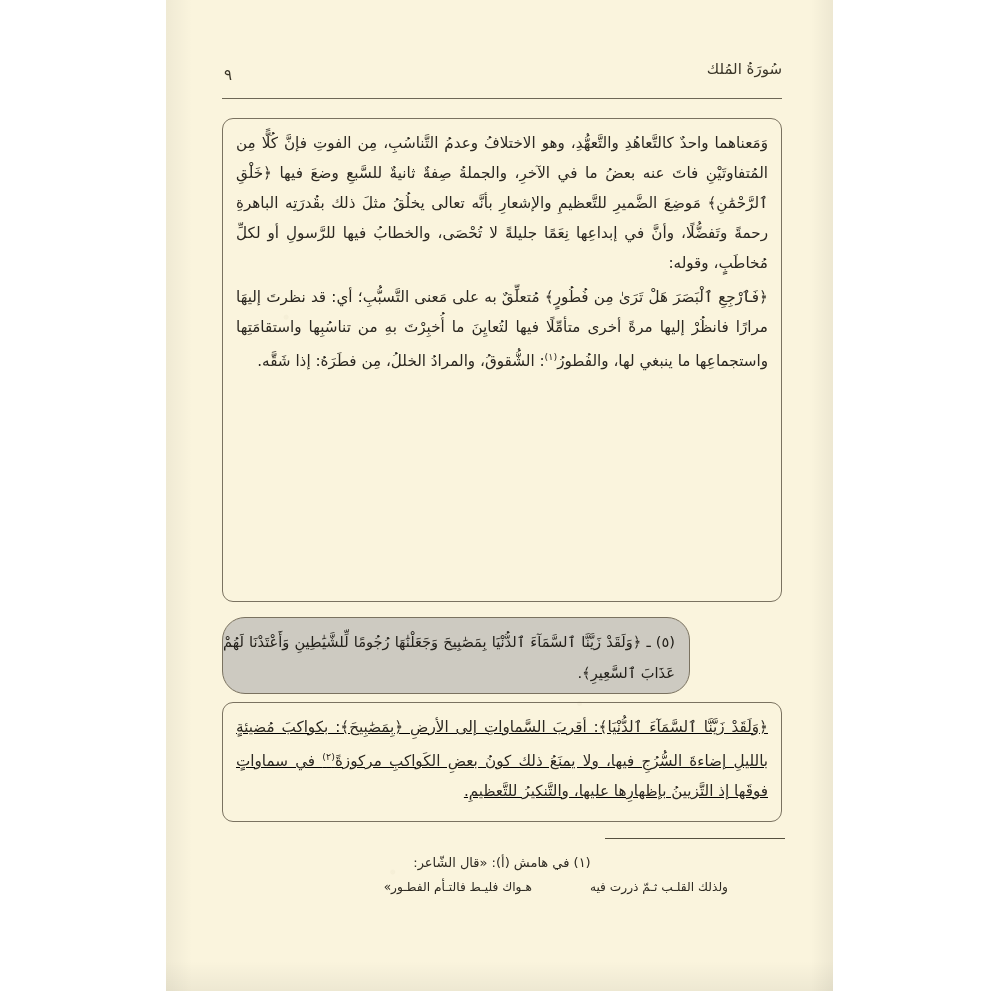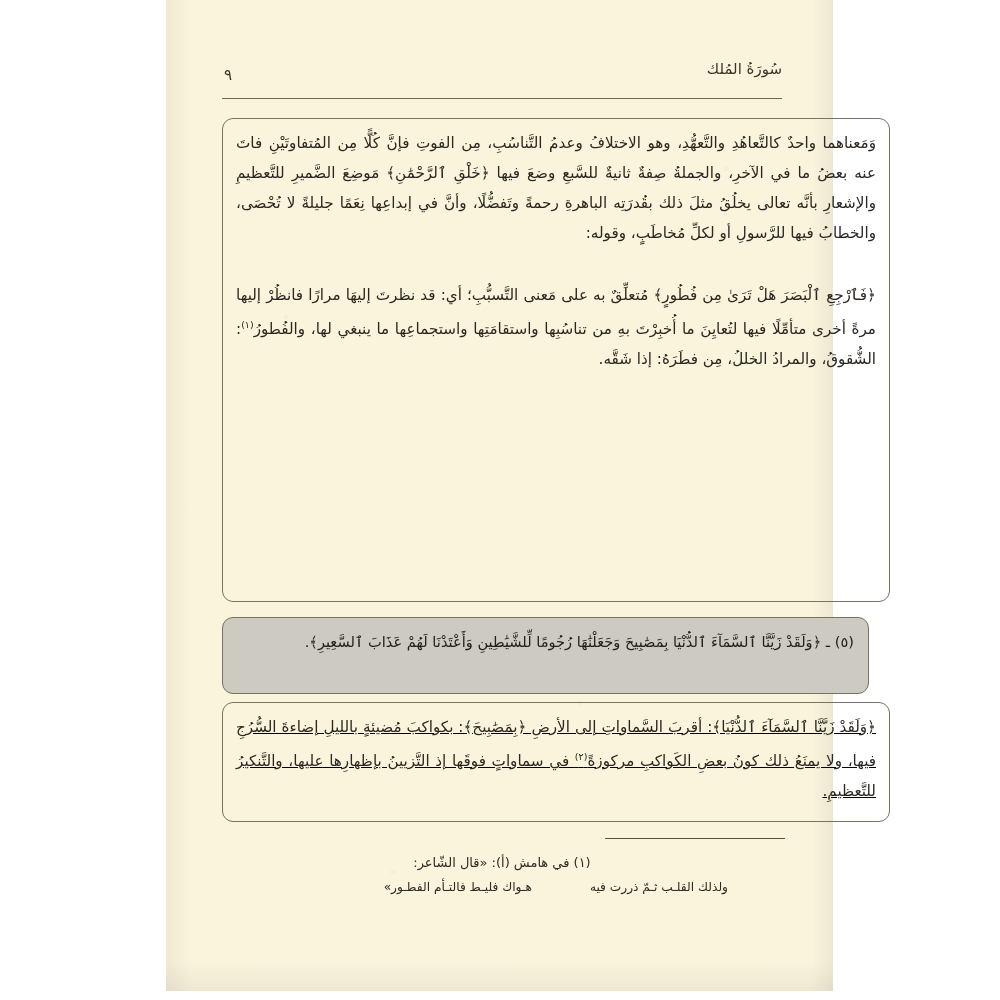--- a/index.html
+++ b/index.html
@@ -46,49 +46,49 @@
     white-space:nowrap;
   }
   .rh-page{
     position:absolute; left:2px; top:6px;
     font-size:15px; color:#3a3528;
   }
 
   
   .text-frame{
     position:absolute;
-    left:56px; width:668px;
+    left:56px; width:560px;
     border:1.3px solid #7a7260;
     border-radius:11px;
     box-sizing:border-box;
     direction:rtl;
     padding:9px 13px 9px 13px;
   }
   .verse-frame{
     position:absolute;
-    left:56px; width:647px;
+    left:56px; width:468px;
     border:1.3px solid #7a7260;
-    border-radius:11px;
+    border-radius:23px;
     box-sizing:border-box;
     direction:rtl;
     background:#cdcac1;
     padding:8px 14px 10px 0;
   }
 
   p.ar{
     margin:0 0 0 0;
     font-size:15.2px;
     line-height:30px;
     color:#2b2720;
     text-align:justify;
     text-align-last:right;
     direction:rtl;
     font-family:"DejaVu Sans","Liberation Sans",sans-serif;
   }
-  p.ar + p.ar{ margin-top:32px; }
+  p.ar + p.ar{ margin-top:4px; }
   .fn-ref{
     font-size:9.5px;
     vertical-align:super;
   }
   p.verse{
     margin:0;
     font-size:14.6px;
     line-height:31px;
     color:#23201a;
     text-align:justify;

